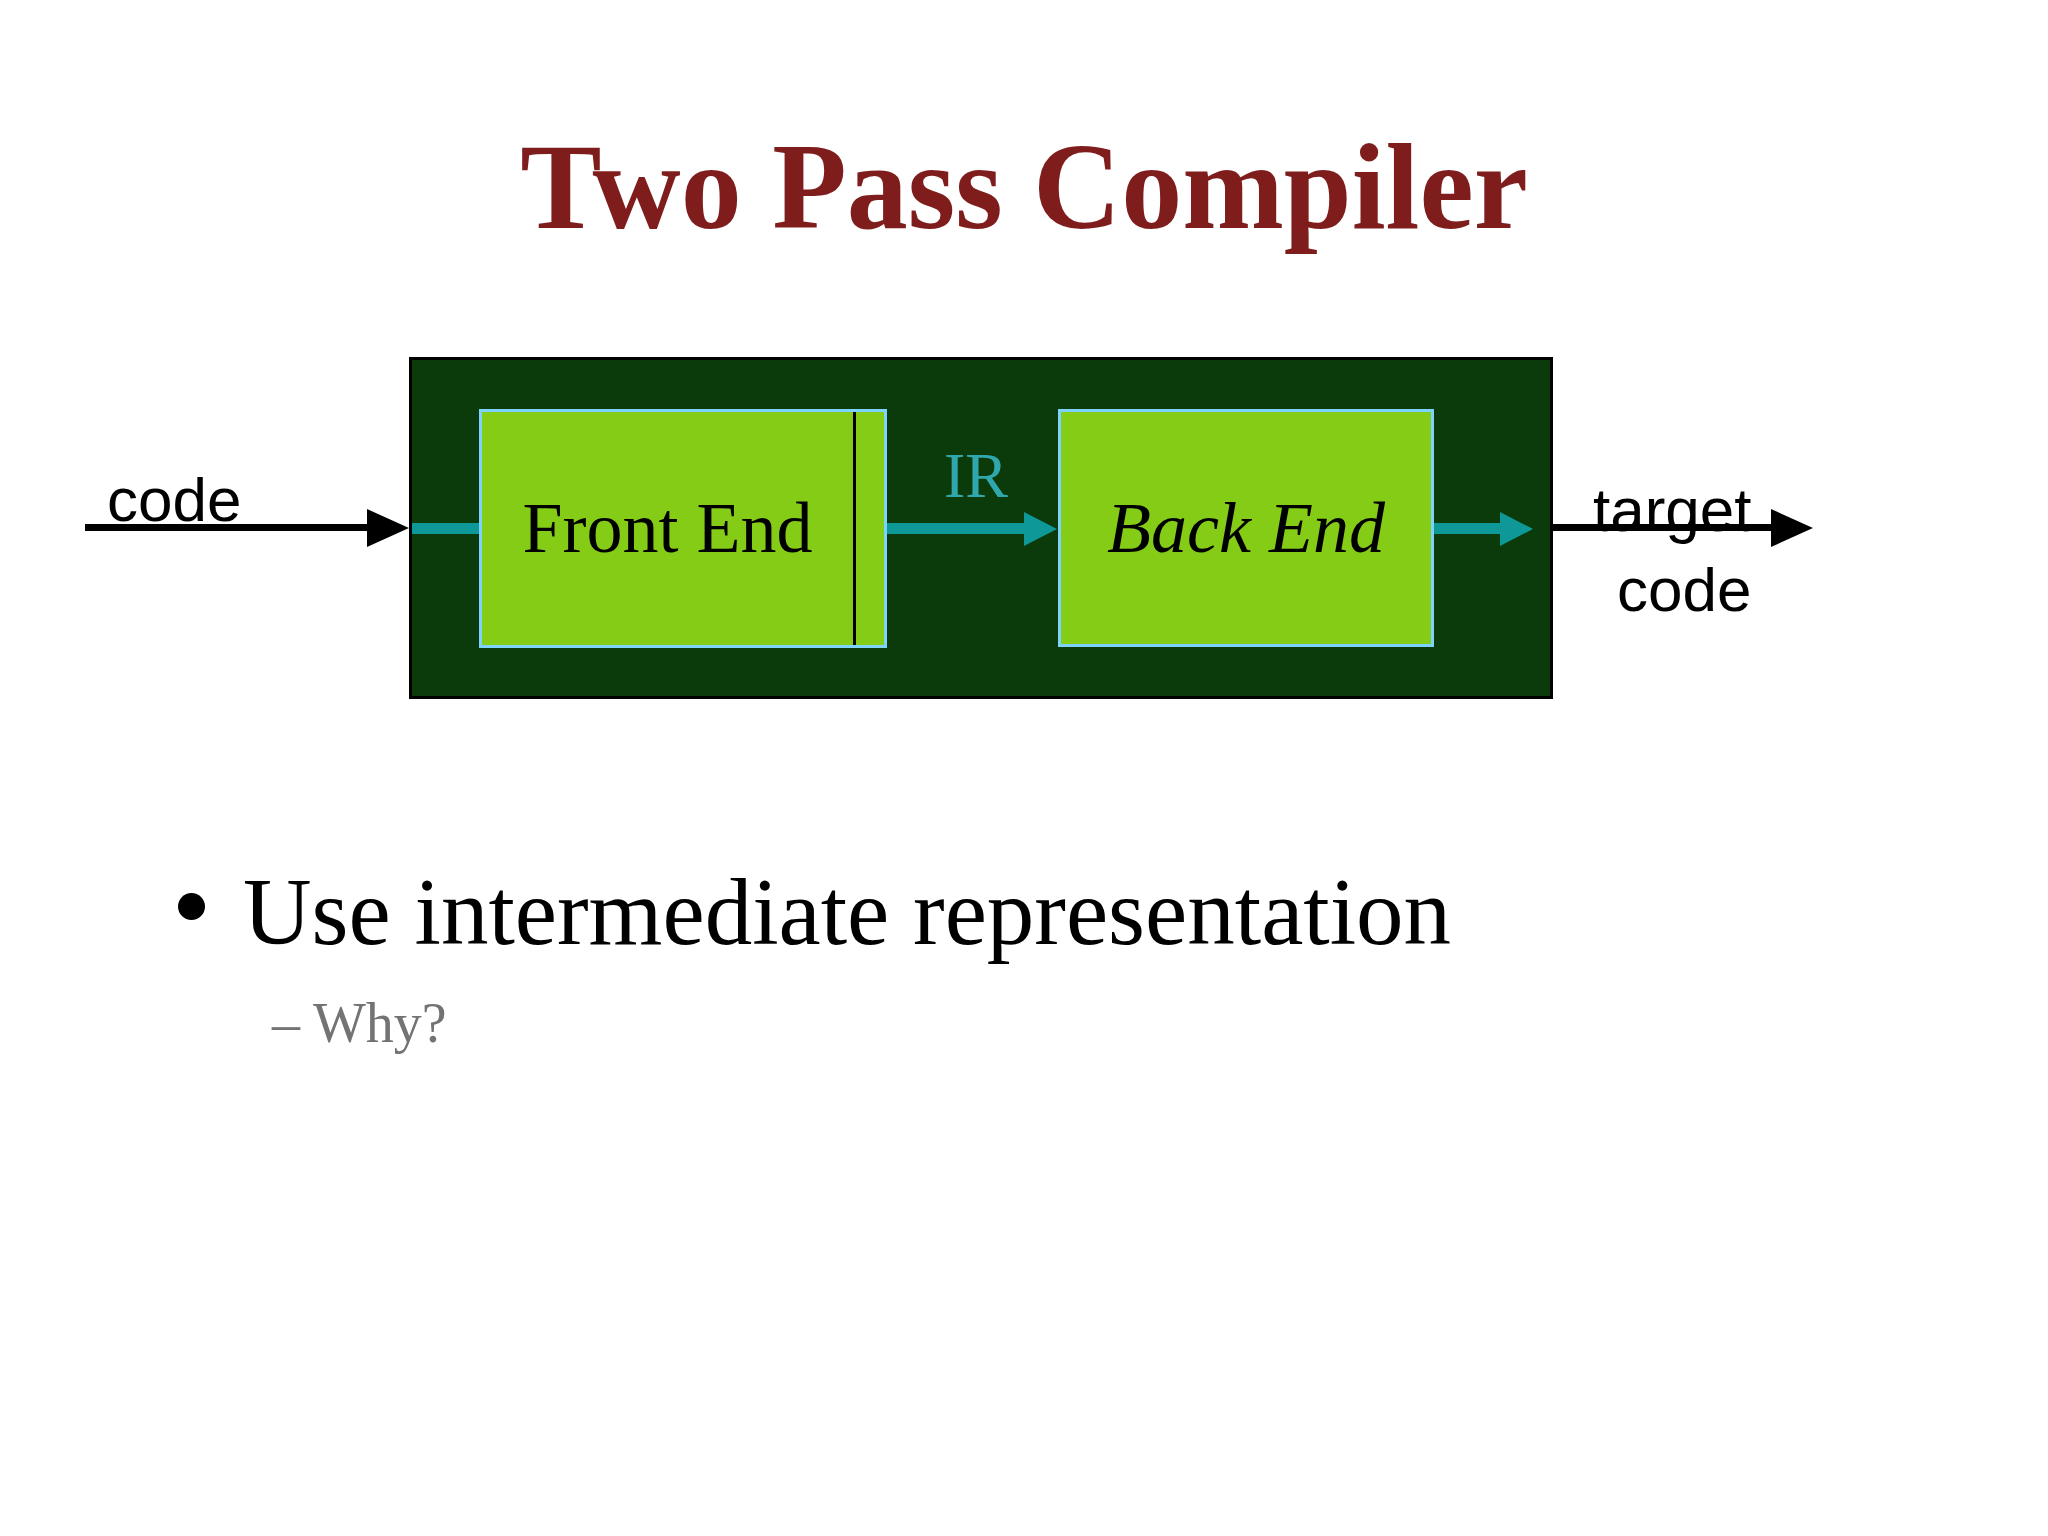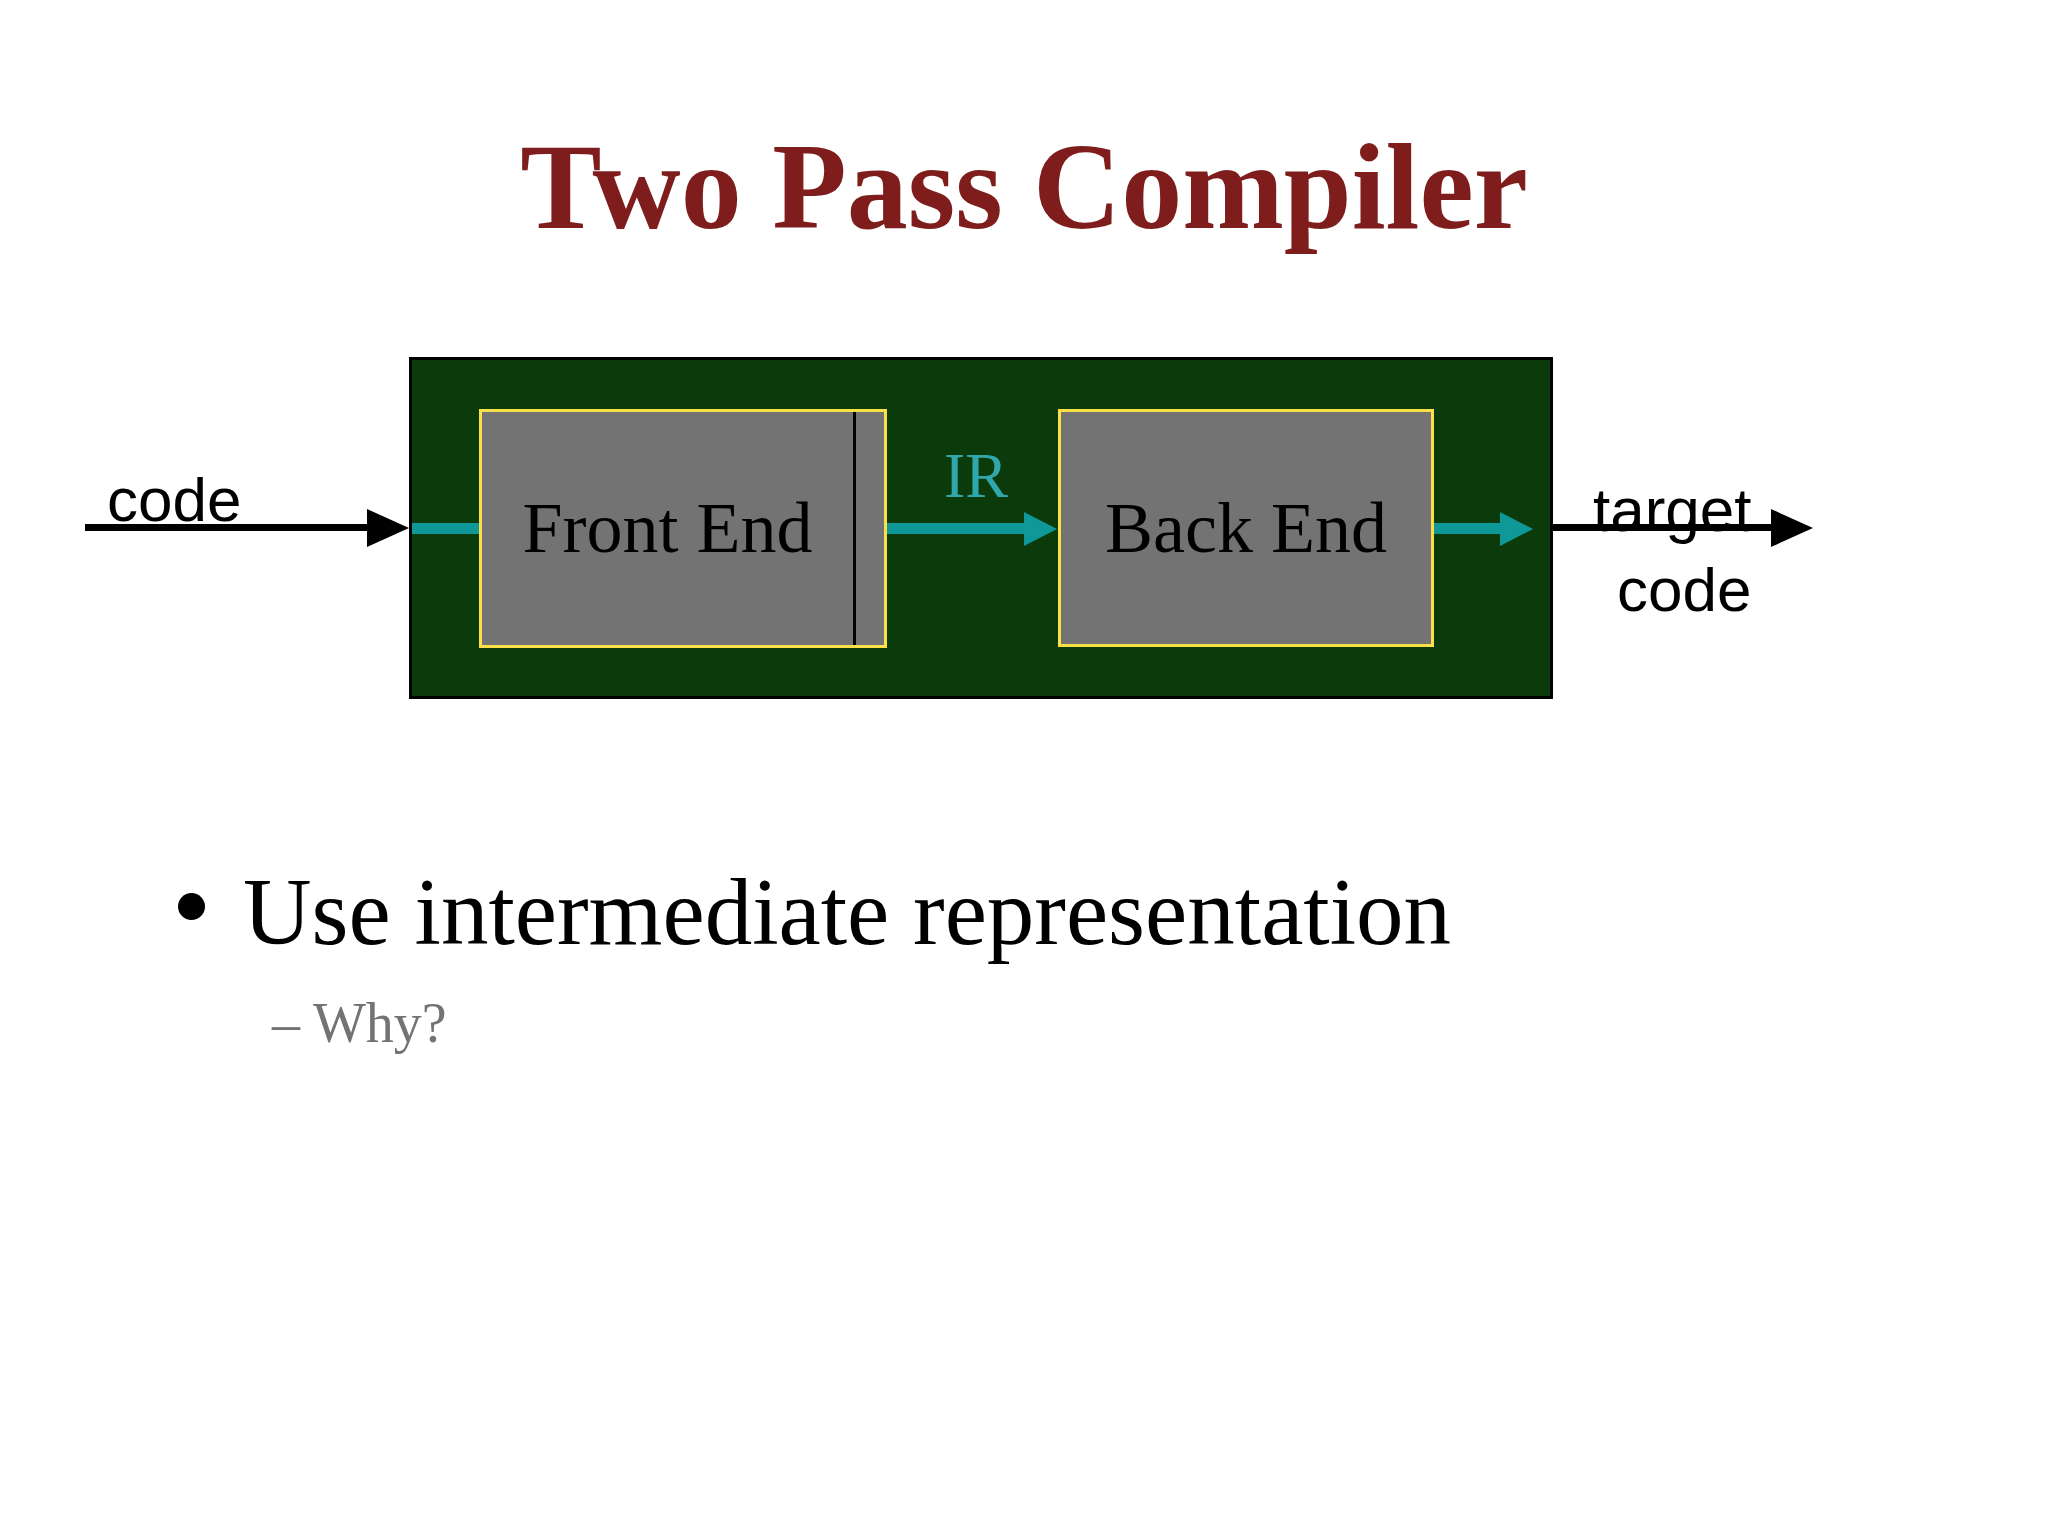--- a/index.html
+++ b/index.html
@@ -21,38 +21,38 @@
   }
   .diagram {
     position:absolute; left:409px; top:357px;
     width:1144px; height:342px;
     background:#0B3B0B;
     border:3px solid #000;
     box-sizing:border-box;
   }
   .proc-box {
     position:absolute;
-    background:#737373;
-    border:3px solid #fde047;
+    background:#84cc16;
+    border:3px solid #7dd3fc;
     box-sizing:border-box;
   }
   .front-end { left:67px; top:49px; width:408px; height:239px; }
   .back-end  { left:646px; top:49px; width:376px; height:238px; }
   .front-end .divider {
     position:absolute; left:371px; top:0; bottom:0; width:3px;
     background:#000;
   }
   .box-label {
     position:absolute; left:0; top:0; height:100%;
     display:flex; align-items:center; justify-content:center;
     font-family:"Liberation Serif", serif;
     font-size:72px; color:#000; white-space:nowrap;
   }
   .front-end .box-label { width:371px; }
-  .back-end  .box-label { width:100%; }
+  .back-end  .box-label { width:100%;font-style:italic; }
   .ir-label {
     position:absolute; left:484px; top:84px; width:160px;
     text-align:center;
     font-family:"Liberation Serif", serif;
     font-size:64px; line-height:1;
     color:#2FA7AD;
   }
   .shaft-teal { position:absolute; height:11px; background:#0F9898; }
   .head-teal {
     position:absolute; width:0; height:0;

